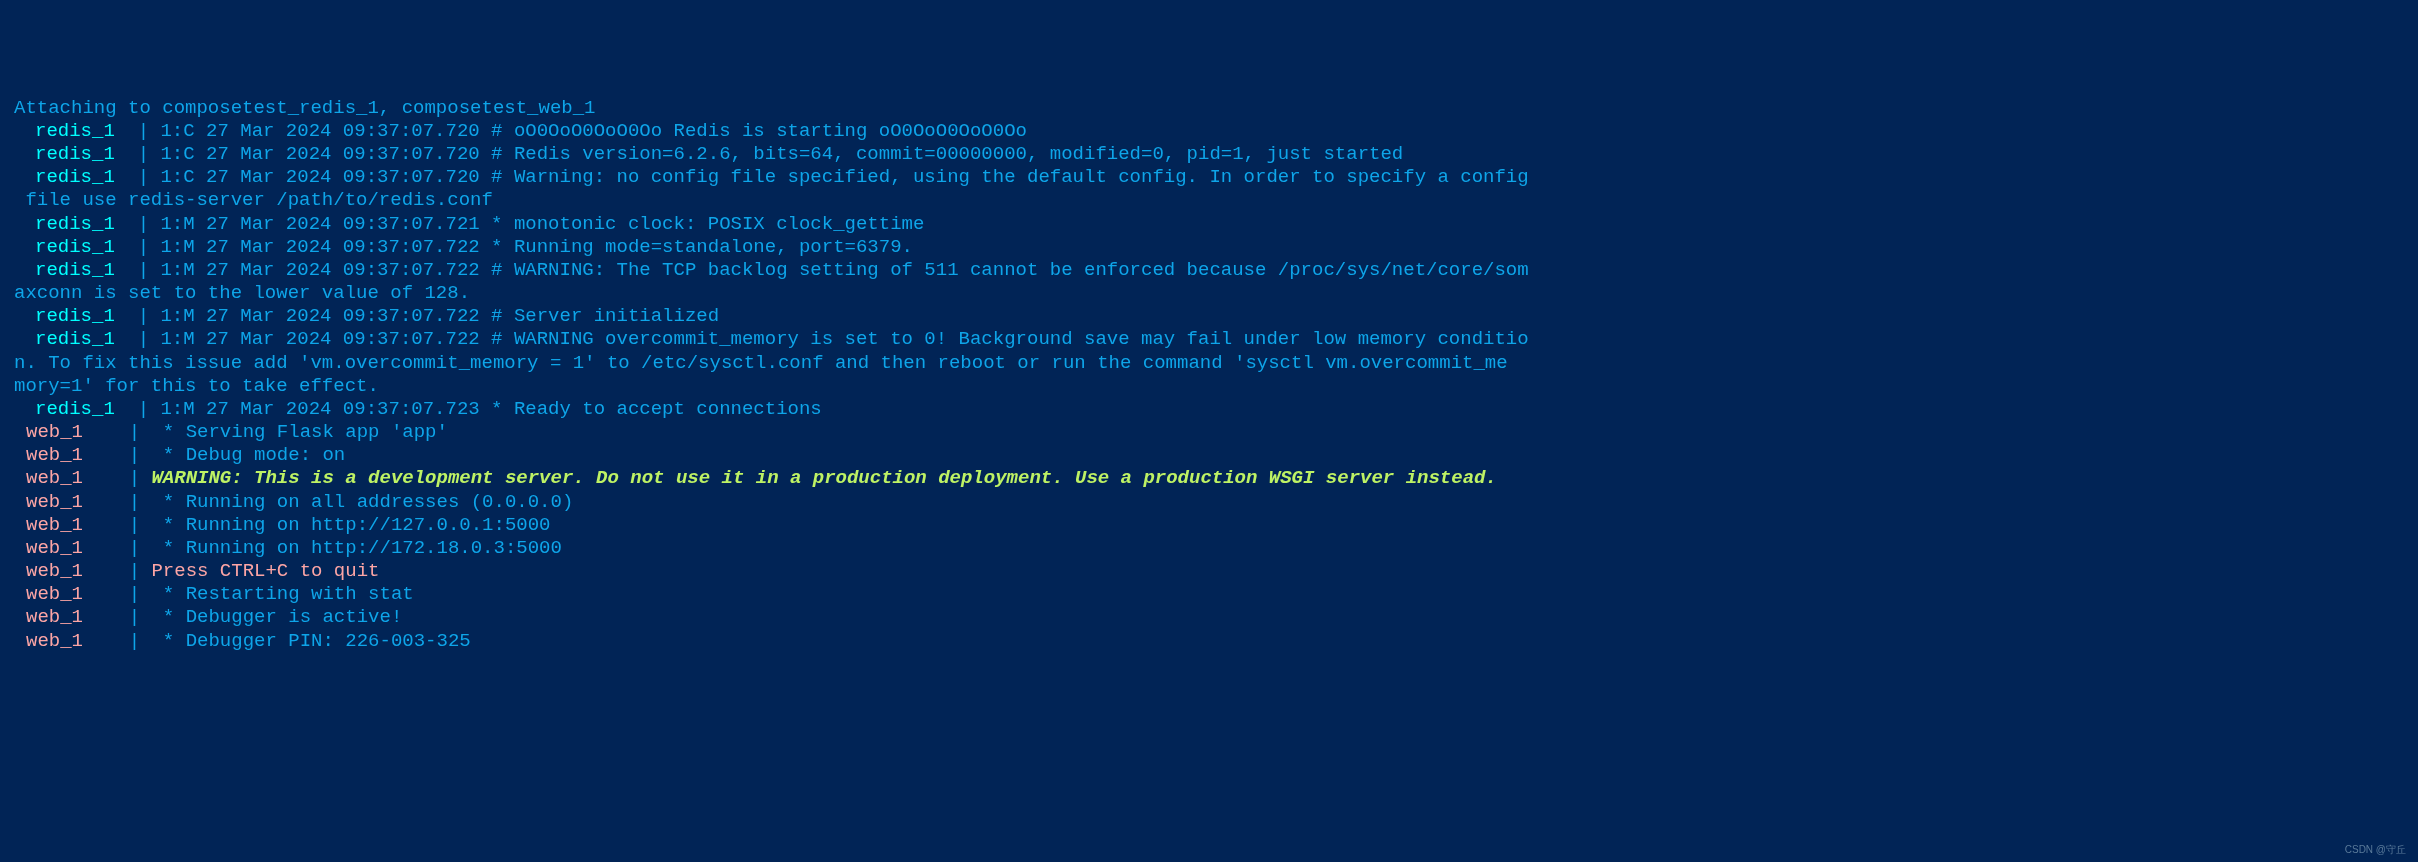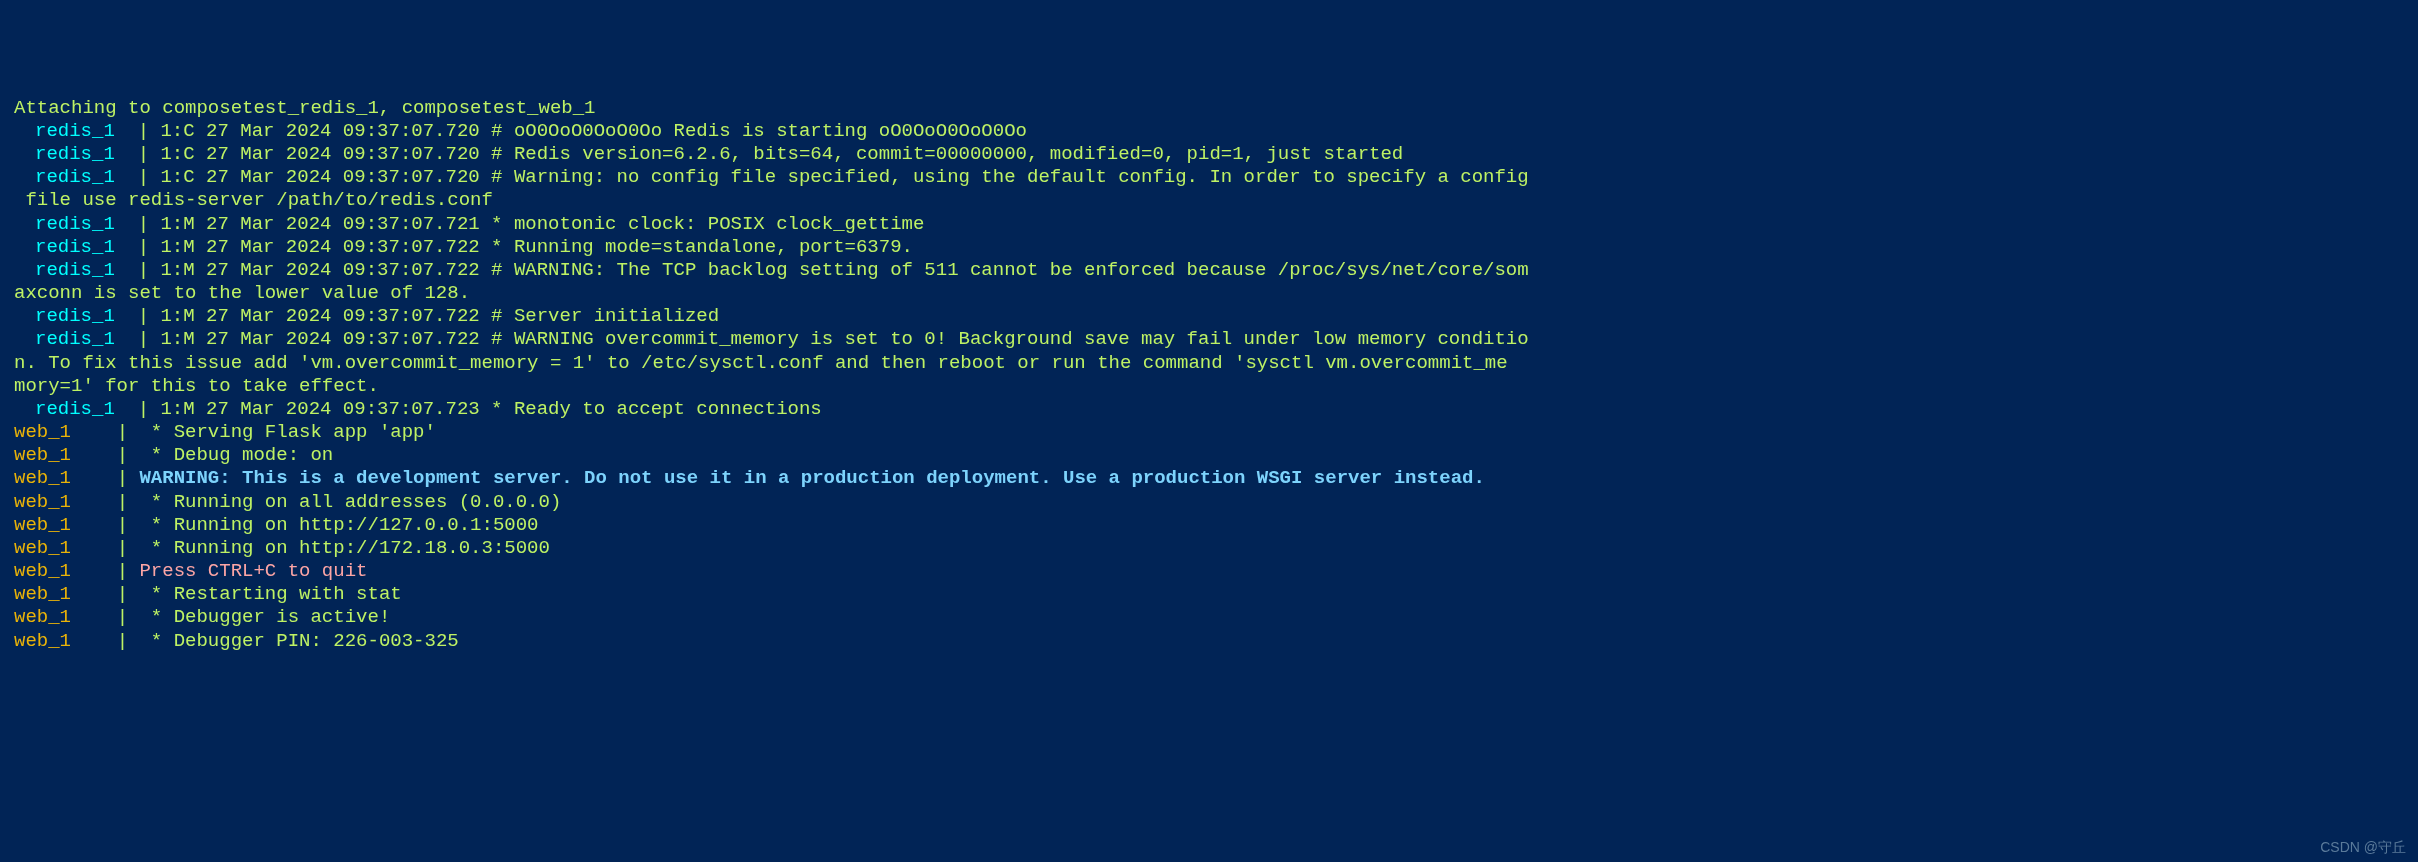--- a/index.html
+++ b/index.html
@@ -18,38 +18,40 @@
       overflow-x: auto;
     }
     .ln {
       display: block;
     }
     .redis {
       color: #00ffff;
       margin-left: 21px;
     }
     .web {
-      color: #eab308;
+      color: #fca5a5;
+      margin-left: 12px;
     }
     .white {
-      color: #bef264;
+      color: #0ea5e9;
       text-align: center;
     }
     .yellow {
       color: #fca5a5;
     }
     .red {
-      color: #7dd3fc;
+      color: #bef264;
       font-weight: bold;
+      font-style: italic;
     }
     .watermark {
       position: fixed;
       bottom: 6px;
       right: 12px;
-      font-size: 14px;
+      font-size: 10px;
       color: #5a7a9a;
       font-family: Arial, sans-serif;
       margin-top: 18px;
     }
   </style>
 </head>
 <body>
 
 
 

